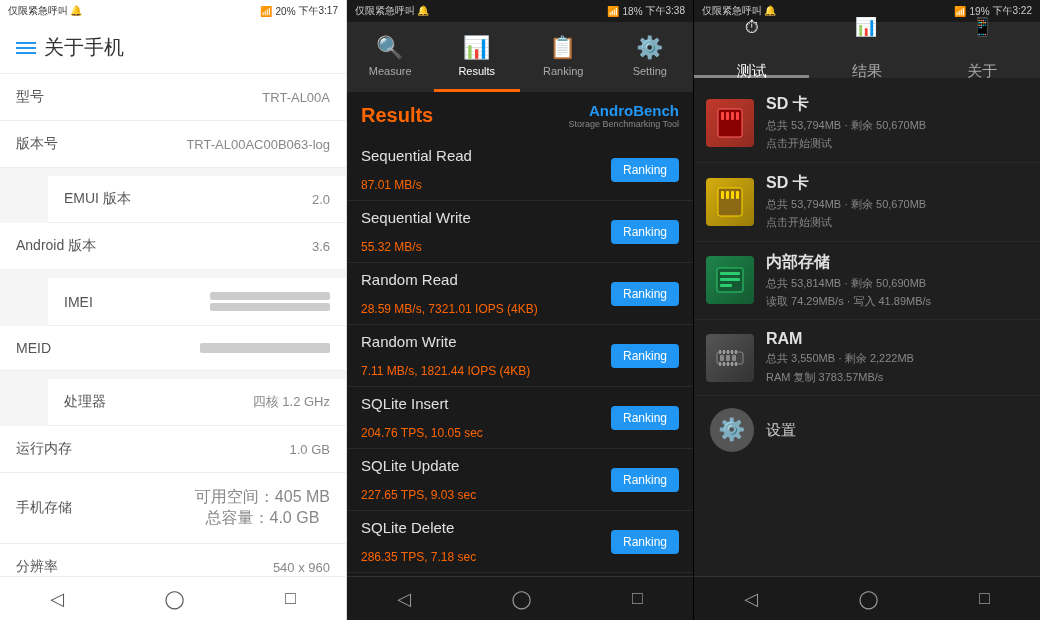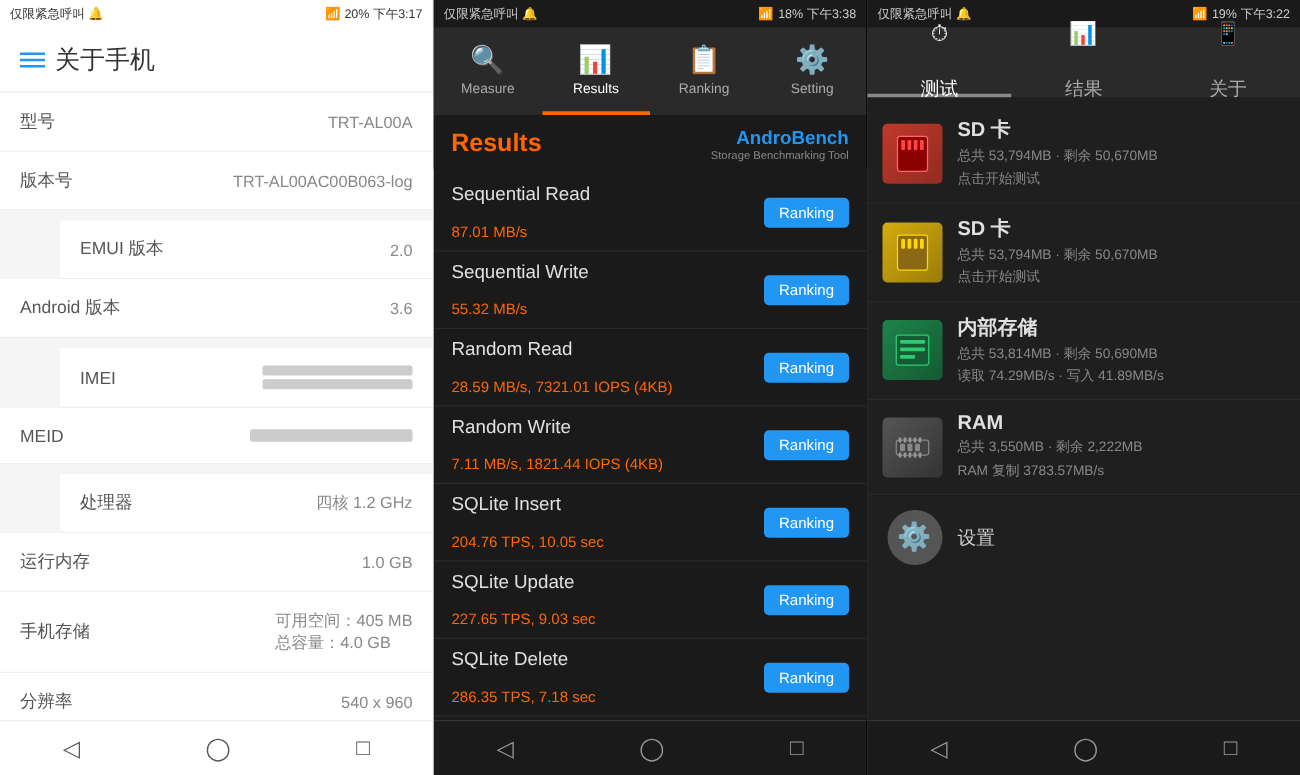--- a/index.html
+++ b/index.html
@@ -365,22 +365,22 @@
 
     
     .status-icons {
       display: flex;
       align-items: center;
       gap: 3px;
       font-size: 10px;
     }
 
     .info-value-multi {
-      text-align: left;
-      font-size: 13px;
+      text-align: center;
+      font-size: 16px;
       color: #888;
     }
   </style>
 </head>
 <body>
 
 <div class="panel1">
   <div class="panel1-statusbar">
     <span>仅限紧急呼叫 🔔</span>
     <div class="status-icons">

